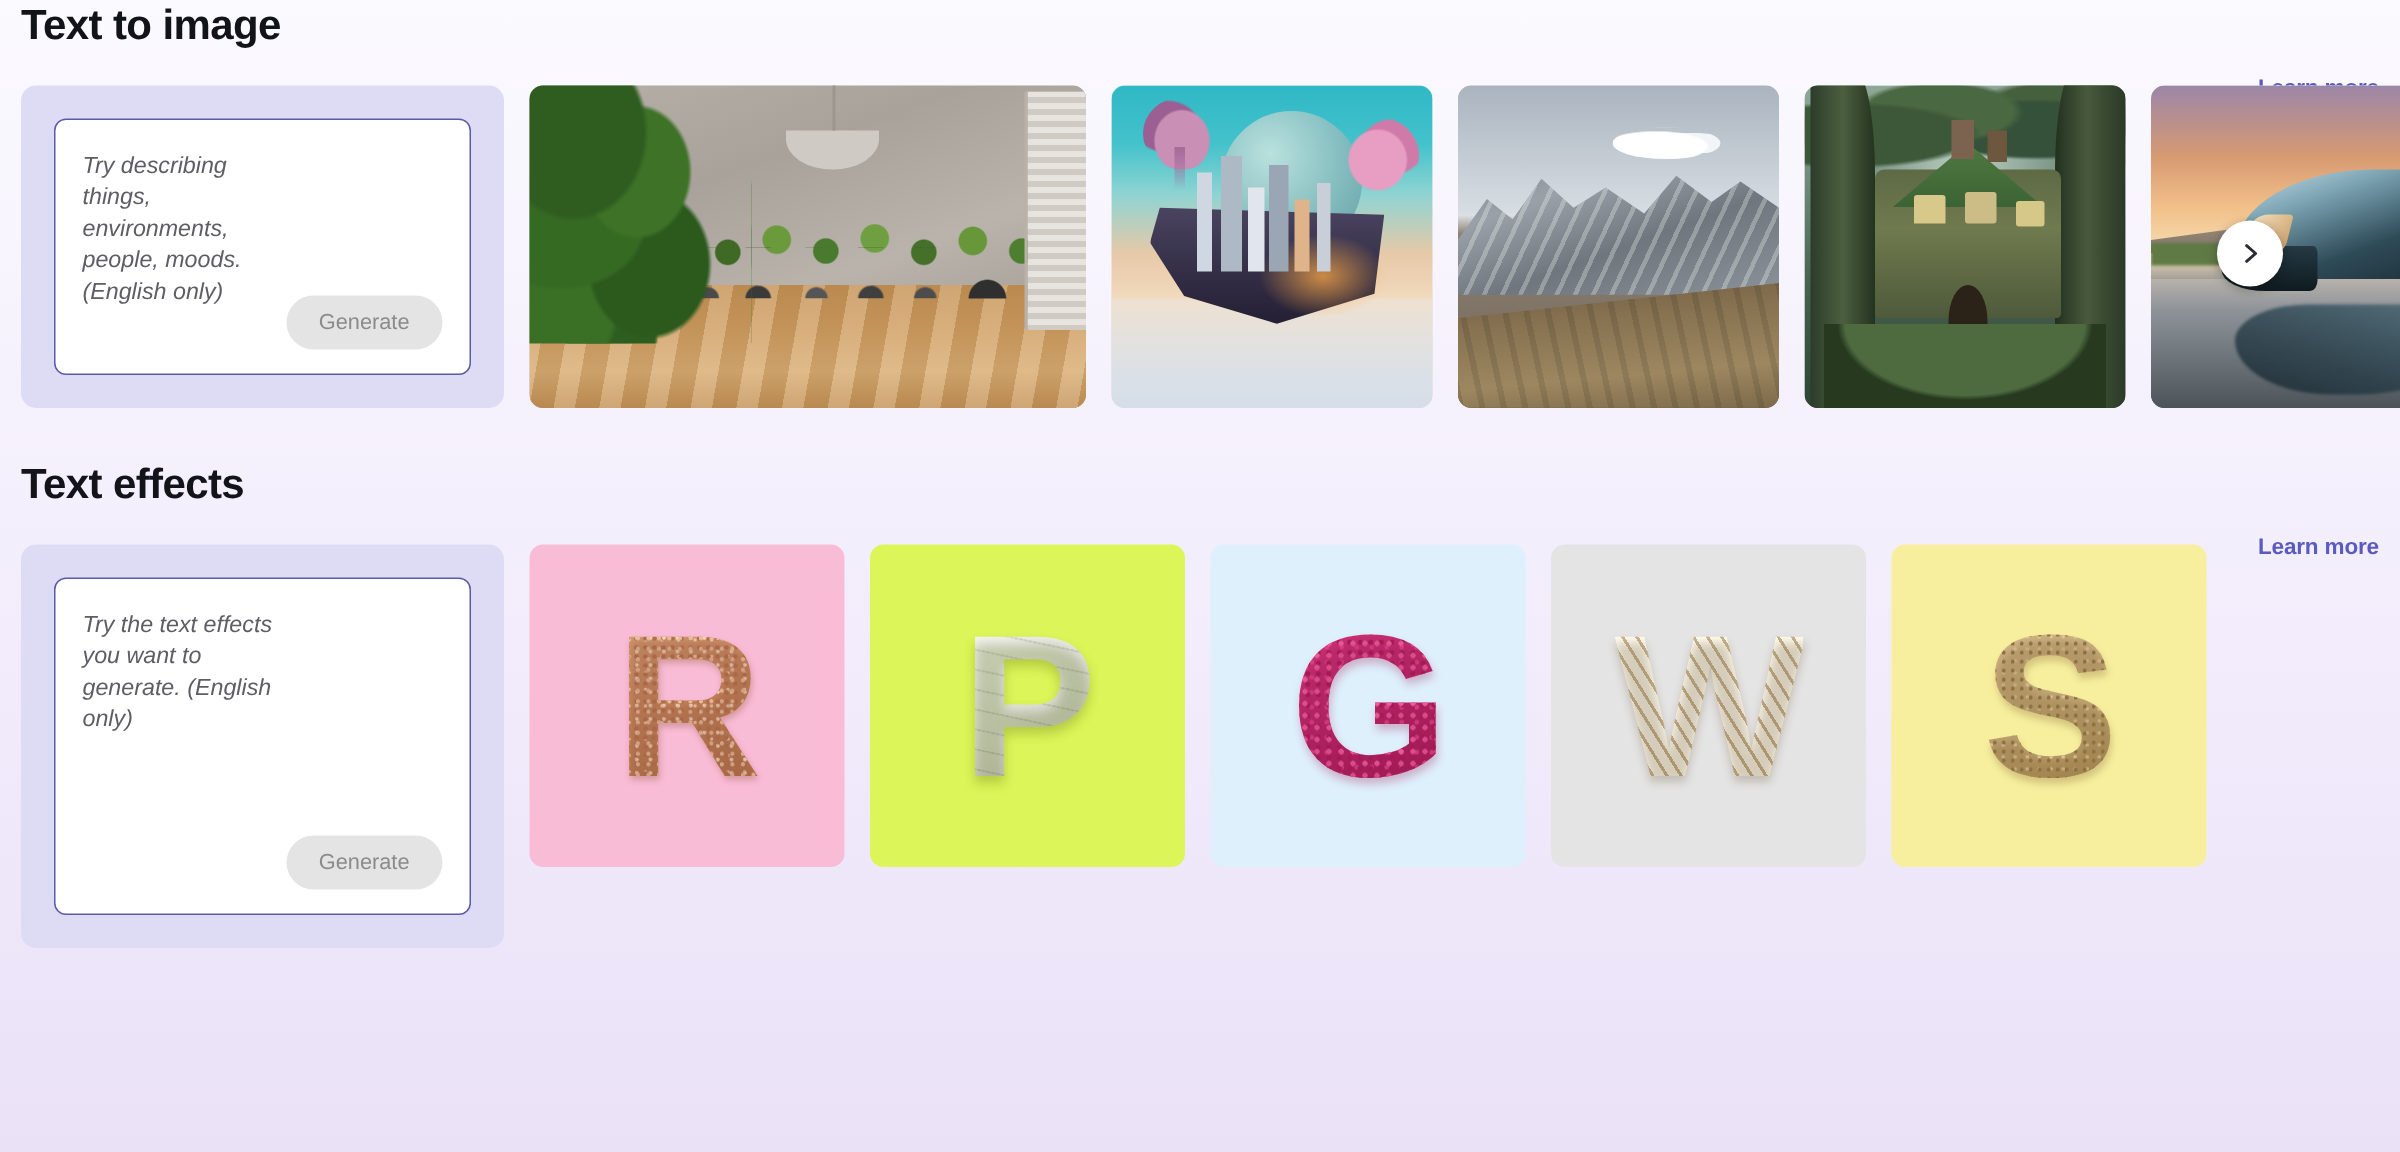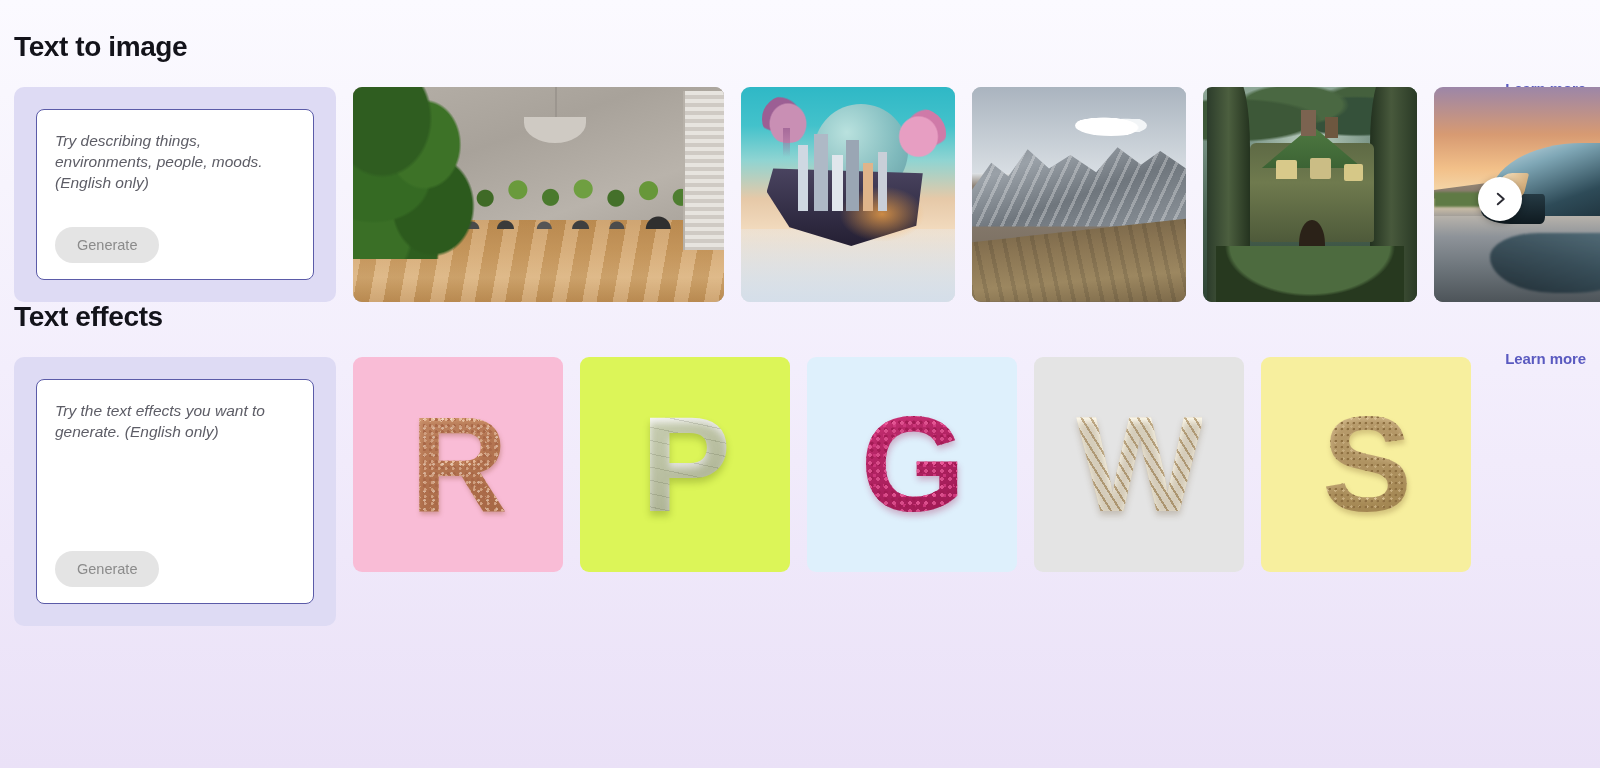--- a/index.html
+++ b/index.html
@@ -65,21 +65,21 @@
     flex-shrink: 0;
   }
 
   .prompt-inner {
     background: #ffffff;
     border: 1.6px solid #5b5ba8;
     border-radius: 8px;
     flex: 1;
     padding: 20px 18px 16px 18px;
     display: flex;
-    flex-direction: column;
+    flex-direction: row;
   }
 
   .prompt-placeholder {
     font-style: italic;
     font-size: 15.5px;
     line-height: 1.36;
     color: #5d5d66;
   }
 
   .generate-btn {
@@ -371,21 +371,21 @@
     -webkit-background-clip: text; background-clip: text;
     -webkit-text-fill-color: transparent;
     text-shadow: 1px 4px 5px rgba(140,110,60,.32);
   }
 </style>
 </head>
 <body>
 
 <div class="page">
 
-  <div class="section" style="padding-top:32px;">
+  <div class="section" style="padding-top:2px;">
     <div class="section-head">
       <div class="section-title">Text to image</div>
       <div class="learn-more" style="top:48px;">Learn more</div>
     </div>
 
     <div class="row row1" style="margin-top:24px;">
 
       <div class="prompt-card">
         <div class="prompt-inner">
           <div class="prompt-placeholder">Try describing things, environments, people, moods. (English only)</div>
@@ -458,21 +458,21 @@
 
       <div class="carousel-next">
         <svg width="18" height="18" viewBox="0 0 24 24" fill="none" stroke="#2b2b33" stroke-width="2.6" stroke-linecap="round" stroke-linejoin="round">
           <polyline points="9 5 17 12 9 19"></polyline>
         </svg>
       </div>
 
     </div>
   </div>
 
-  <div class="section" style="">
+  <div class="section" style="margin-top:36px;">
     <div class="section-head">
       <div class="section-title">Text effects</div>
       <div class="learn-more" style="top:48px;">Learn more</div>
     </div>
 
     <div class="row row2" style="margin-top:24px;">
 
       <div class="prompt-card">
         <div class="prompt-inner">
           <div class="prompt-placeholder">Try the text effects you want to generate. (English only)</div>

